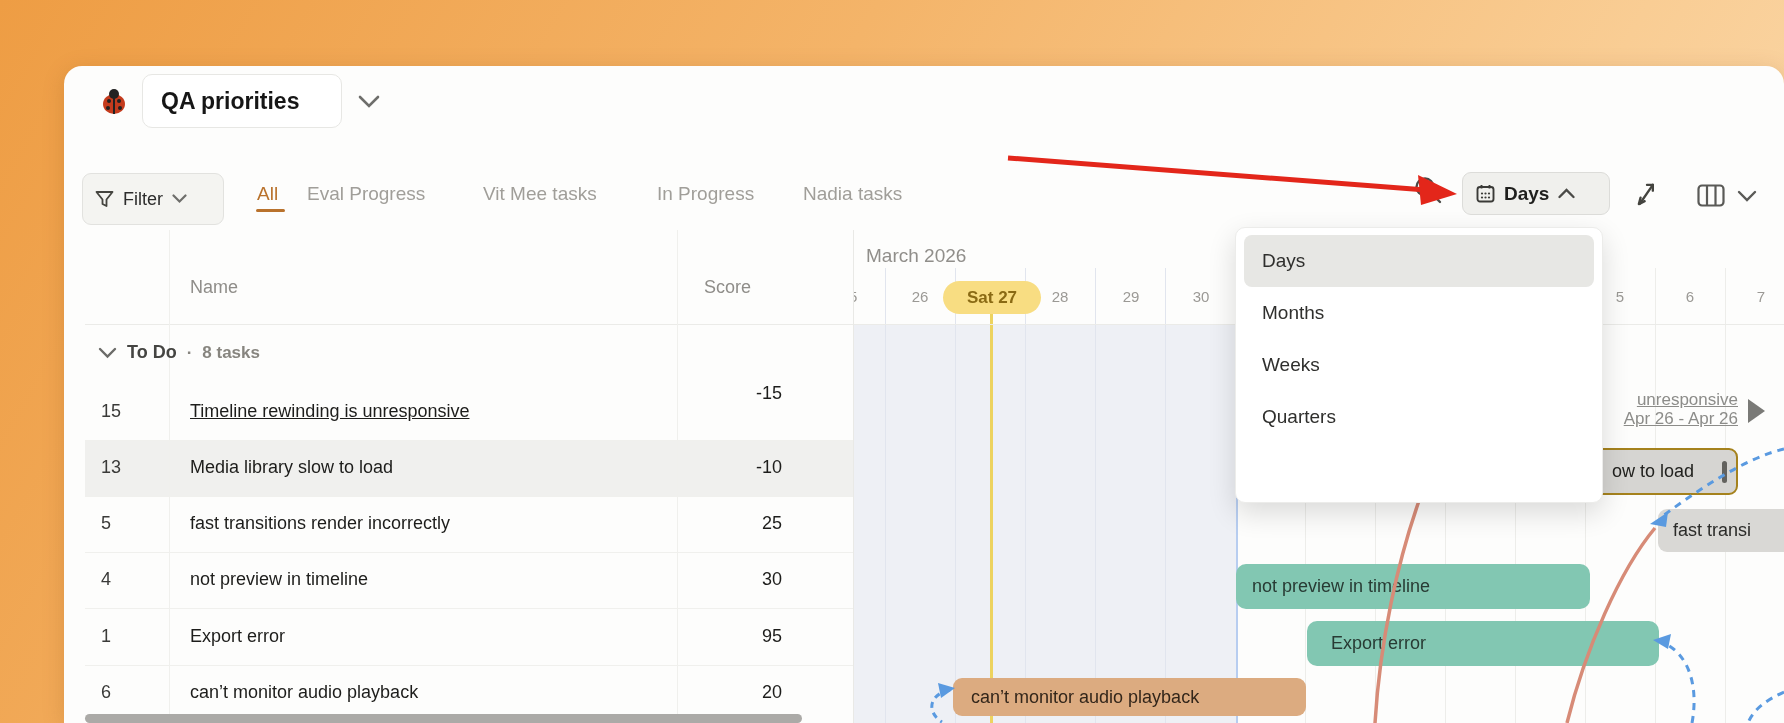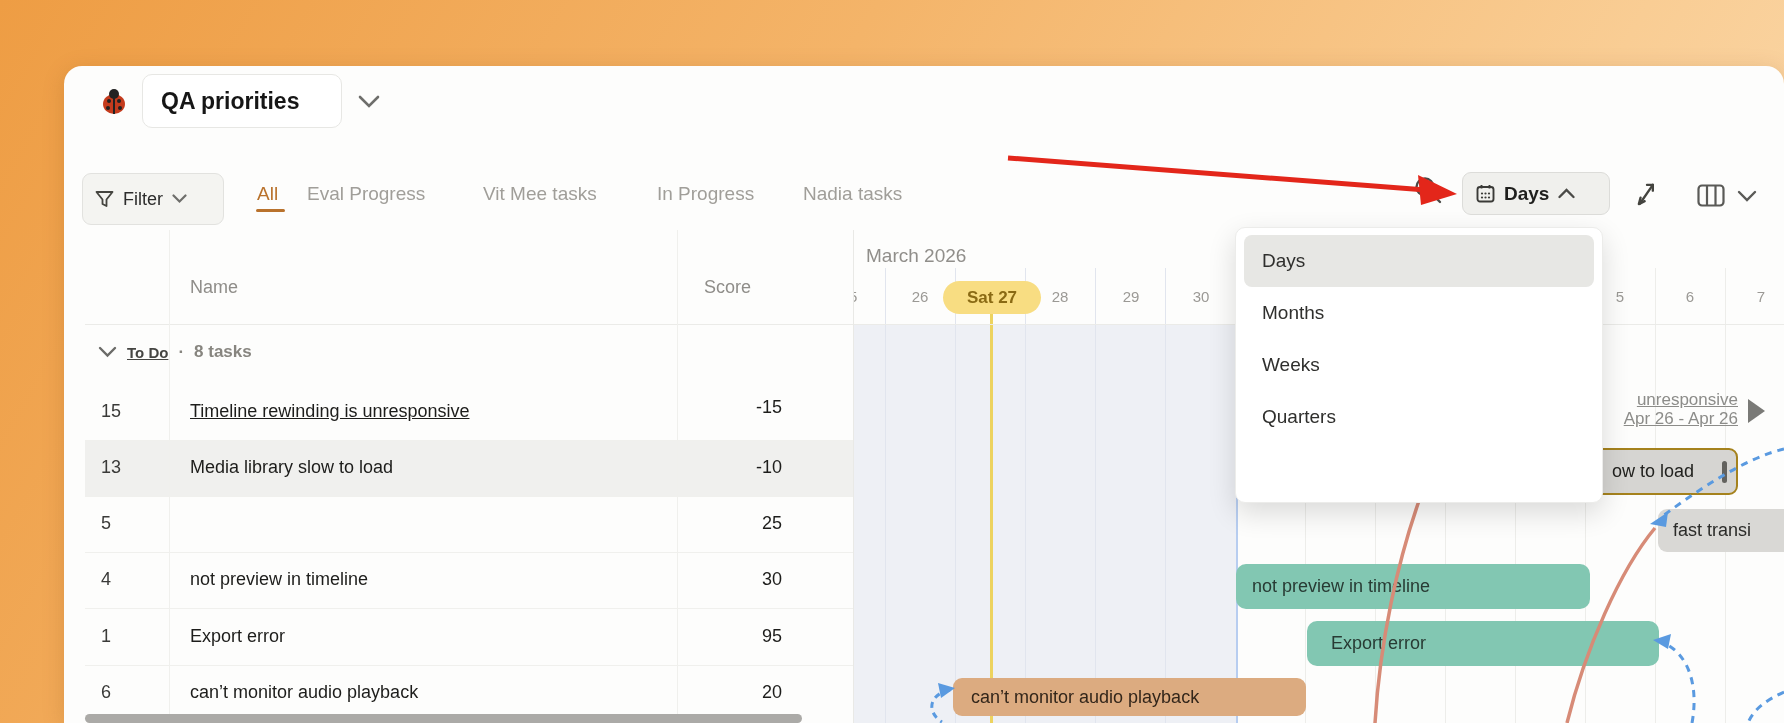--- a/index.html
+++ b/index.html
@@ -34,21 +34,21 @@
   .menu-item{height:52px;display:flex;align-items:center;padding-left:18px;font-size:19px;color:#2f2f2d;
              border-radius:8px;cursor:pointer;}
   .menu-item.selected{background:#e7e7e4;}
 
   
   .table-panel{left:64px;top:140px;width:789px;bottom:0;background:#fdfdfc;z-index:2;}
   .hline{height:1px;background:#ebebe8;z-index:3;}
   .vline{width:1px;background:#f0f0ed;z-index:3;}
   .col-head{top:277px;font-size:18px;color:#8f8d89;z-index:3;}
   .group-row{top:342px;z-index:3;display:flex;align-items:center;gap:10px;}
-  .group-name{font-size:15px;font-weight:bold;color:#454542;text-decoration:underline;}
+  .group-name{font-size:18px;font-weight:bold;color:#454542;}
   .group-count{font-size:17px;font-weight:bold;color:#87857f;}
   .row-num{left:101px;width:60px;font-size:18px;color:#3a3a38;z-index:3;}
   .row-name{left:190px;font-size:18px;color:#1d1d1b;z-index:3;white-space:nowrap;}
   .row-score{left:677px;width:105px;text-align:right;font-size:18px;color:#1d1d1b;z-index:3;}
   .row-highlight{left:85px;width:768px;background:#f0f0ee;z-index:2;}
   .scrollbar{left:85px;top:714px;width:717px;height:9px;border-radius:5px;background:#abaaa7;z-index:4;}
 
   
   .g{z-index:1;}
   .month-label{left:866px;top:245px;font-size:19px;color:#908e8a;z-index:1;}
@@ -160,27 +160,28 @@
     <svg width="19" height="12" viewBox="0 0 19 12">
       <path d="M2 2 L9.5 9.5 L17 2" stroke="#6b6b68" stroke-width="2.4" fill="none" stroke-linecap="round"></path>
       </svg>
     <span class="group-name">To Do</span>
     <span class="group-count">·</span>
     <span class="group-count">8 tasks</span>
   </div>
 
   <div class="abs row-num" style="top:401px;">15</div>
   <div class="abs row-name" style="top:401px;text-decoration:underline;">Timeline rewinding is unresponsive</div>
-  <div class="abs row-score" style="top:397px;">-15</div>
+  <div class="abs row-score" style="top:383px;">-15</div>
 
   <div class="abs row-num" style="top:457px;">13</div>
   <div class="abs row-name" style="top:457px;">Media library slow to load</div>
   <div class="abs row-score" style="top:457px;">-10</div>
 
   <div class="abs row-num" style="top:513px;">5</div>
+  <div class="abs row-name" style="top:513px;">fast transitions render incorrectly</div>
   <div class="abs row-score" style="top:513px;">25</div>
 
   <div class="abs row-num" style="top:569px;">4</div>
   <div class="abs row-name" style="top:569px;">not preview in timeline</div>
   <div class="abs row-score" style="top:569px;">30</div>
 
   <div class="abs row-num" style="top:626px;">1</div>
   <div class="abs row-name" style="top:626px;">Export error</div>
   <div class="abs row-score" style="top:626px;">95</div>
 

